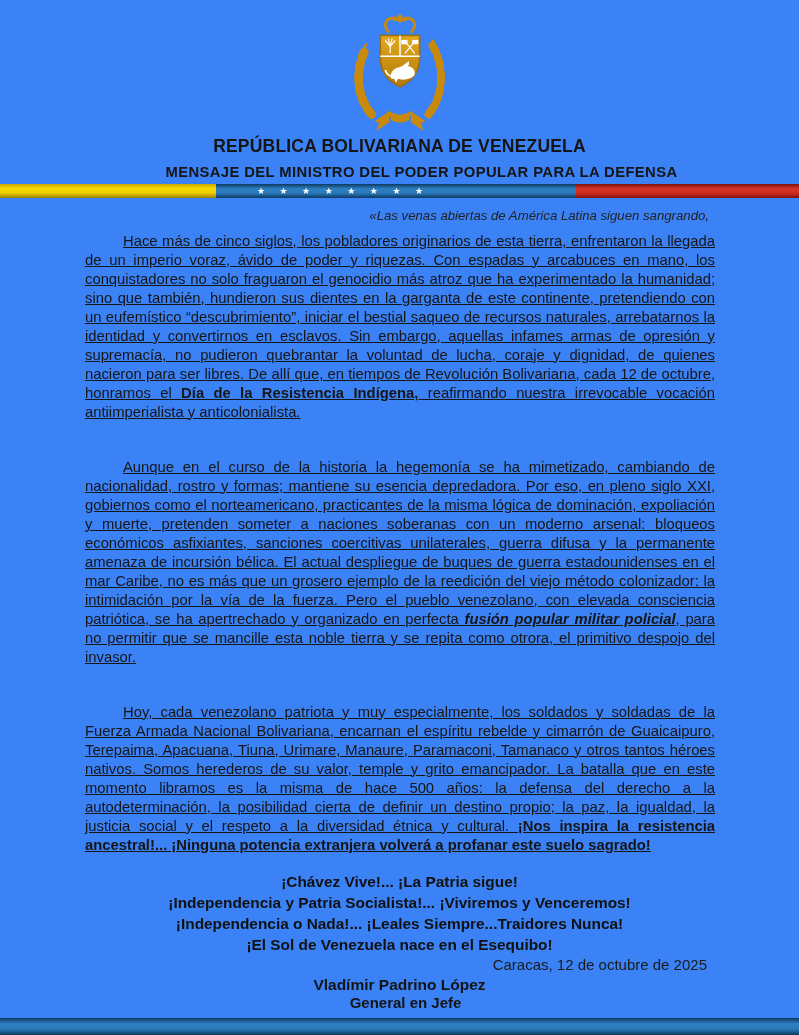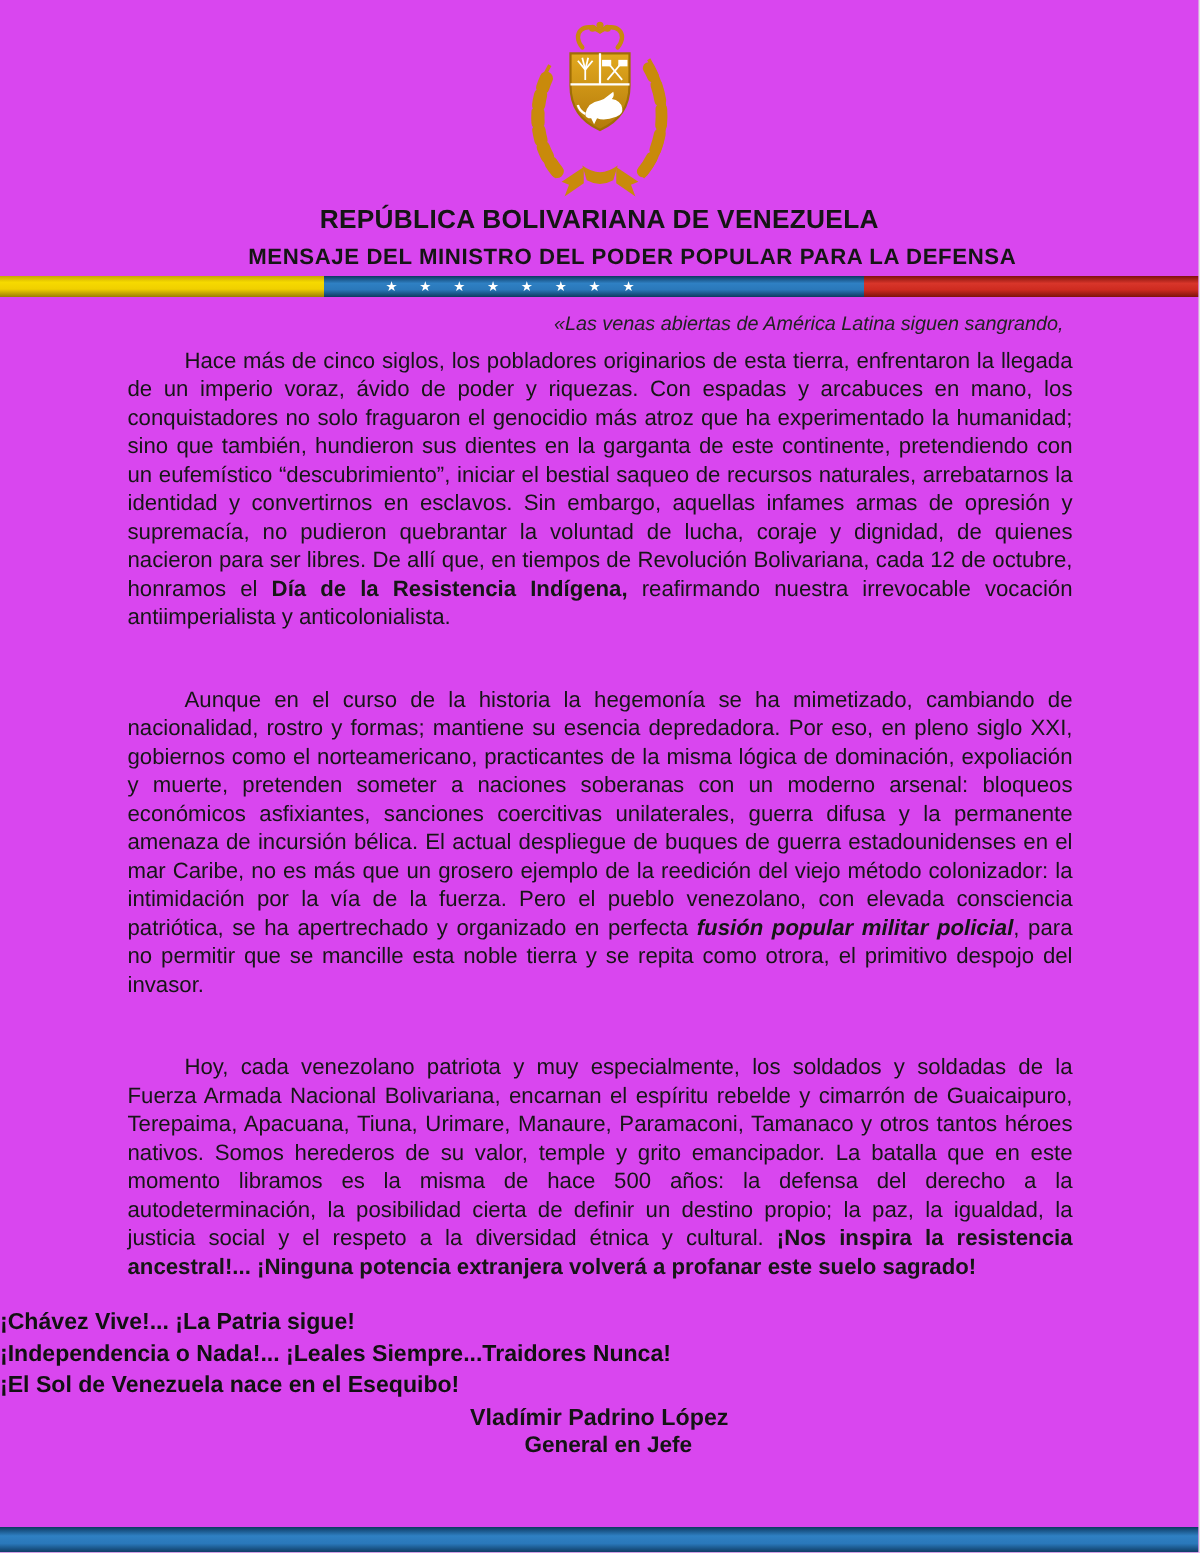--- a/index.html
+++ b/index.html
@@ -1,19 +1,19 @@
 <!DOCTYPE html>
 <html><head>
 <meta charset="utf-8">
 <style>
   html,body{margin:0;padding:0;background:#ffffff;}
   .page{
     position:relative;
     width:800px;height:1035px;
-    background:#d946ef;
+    background:#3b82f6;
     font-family:"Liberation Sans","DejaVu Sans",sans-serif;
     color:#1b1b1b;
     overflow:hidden;
     border-right:1px solid #e2e2e2;
     box-sizing:border-box;
   }
   .emblem-wrap{width:100%;text-align:center;padding-top:10px;height:124px;}
   .title1{
     text-align:center;font-weight:bold;font-size:17.5px;letter-spacing:.2px;
     margin-top:2px;color:#151515;
@@ -32,26 +32,26 @@
   }
   .quote{
     margin-top:10px;padding-right:90px;text-align:right;
     font-style:italic;font-size:13.2px;line-height:16.5px;color:#222;
   }
   .quote .author{font-weight:bold;font-size:13.5px;}
   .bodytext{
     width:630px;margin:7px auto 0 85px;
     text-align:justify;font-size:14.8px;line-height:19px;color:#161616;
   }
-  .bodytext p{margin:0 0 0 0;text-indent:38px;}
+  .bodytext p{margin:0 0 0 0;text-indent:38px;text-decoration:underline;}
   .bodytext p + p{margin-top:36px;}
   .run-bold{font-weight:bold;}
   .run-bolditalic{font-weight:bold;font-style:italic;}
   .slogans{
-    margin-top:16px;font-weight:bold;
+    margin-top:16px;text-align:center;font-weight:bold;
     font-size:15.4px;line-height:21px;color:#111;
   }
   .dateline{
     margin-top:1px;padding-right:92px;text-align:right;
     font-size:15px;color:#1b1b1b;
   }
   .signature{
     margin-top:3px;text-align:center;font-weight:bold;color:#141414;
   }
   .signature .sig-name{font-size:15.5px;line-height:18px;}
@@ -130,24 +130,26 @@
   </div>
 
   <div class="bodytext">
     <p><span>Hace más de cinco siglos, los pobladores originarios de esta tierra, enfrentaron la llegada de un imperio voraz, ávido de poder y riquezas. Con espadas y arcabuces en mano, los conquistadores no solo fraguaron el genocidio más atroz que ha experimentado la humanidad; sino que también, hundieron sus dientes en la garganta de este continente, pretendiendo con un eufemístico “descubrimiento”, iniciar el bestial saqueo de recursos naturales, arrebatarnos la identidad y convertirnos en esclavos. Sin embargo, aquellas infames armas de opresión y supremacía, no pudieron quebrantar la voluntad de lucha, coraje y dignidad, de quienes nacieron para ser libres. De allí que, en tiempos de Revolución Bolivariana, cada 12 de octubre, honramos el </span><span class="run-bold">Día de la Resistencia Indígena,</span><span> reafirmando nuestra irrevocable vocación antiimperialista y anticolonialista.</span></p>
     <p><span>Aunque en el curso de la historia la hegemonía se ha mimetizado, cambiando de nacionalidad, rostro y formas; mantiene su esencia depredadora. Por eso, en pleno siglo XXI, gobiernos como el norteamericano, practicantes de la misma lógica de dominación, expoliación y muerte, pretenden someter a naciones soberanas con un moderno arsenal: bloqueos económicos asfixiantes, sanciones coercitivas unilaterales, guerra difusa y la permanente amenaza de incursión bélica. El actual despliegue de buques de guerra estadounidenses en el mar Caribe, no es más que un grosero ejemplo de la reedición del viejo método colonizador: la intimidación por la vía de la fuerza. Pero el pueblo venezolano, con elevada consciencia patriótica, se ha apertrechado y organizado en perfecta </span><span class="run-bolditalic">fusión popular militar policial</span><span>, para no permitir que se mancille esta noble tierra y se repita como otrora, el primitivo despojo del invasor.</span></p>
     <p><span>Hoy, cada venezolano patriota y muy especialmente, los soldados y soldadas de la Fuerza Armada Nacional Bolivariana, encarnan el espíritu rebelde y cimarrón de Guaicaipuro, Terepaima, Apacuana, Tiuna, Urimare, Manaure, Paramaconi, Tamanaco y otros tantos héroes nativos. Somos herederos de su valor, temple y grito emancipador. La batalla que en este momento libramos es la misma de hace 500 años: la defensa del derecho a la autodeterminación, la posibilidad cierta de definir un destino propio; la paz, la igualdad, la justicia social y el respeto a la diversidad étnica y cultural. </span><span class="run-bold">¡Nos inspira la resistencia ancestral!... ¡Ninguna potencia extranjera volverá a profanar este suelo sagrado!</span></p>
   </div>
 
   <div class="slogans">
     <div>¡Chávez Vive!... ¡La Patria sigue!</div>
+    <div>¡Independencia y Patria Socialista!... ¡Viviremos y Venceremos!</div>
     <div>¡Independencia o Nada!... ¡Leales Siempre...Traidores Nunca!</div>
     <div>¡El Sol de Venezuela nace en el Esequibo!</div>
   </div>
 
+  <div class="dateline">Caracas, 12 de octubre de 2025</div>
 
   <div class="signature">
     <div class="sig-name">Vladímir Padrino López</div>
     <div class="sig-rank">General en Jefe</div>
   </div>
 
   <div class="bottom-bar"></div>
 
 </div>
 

